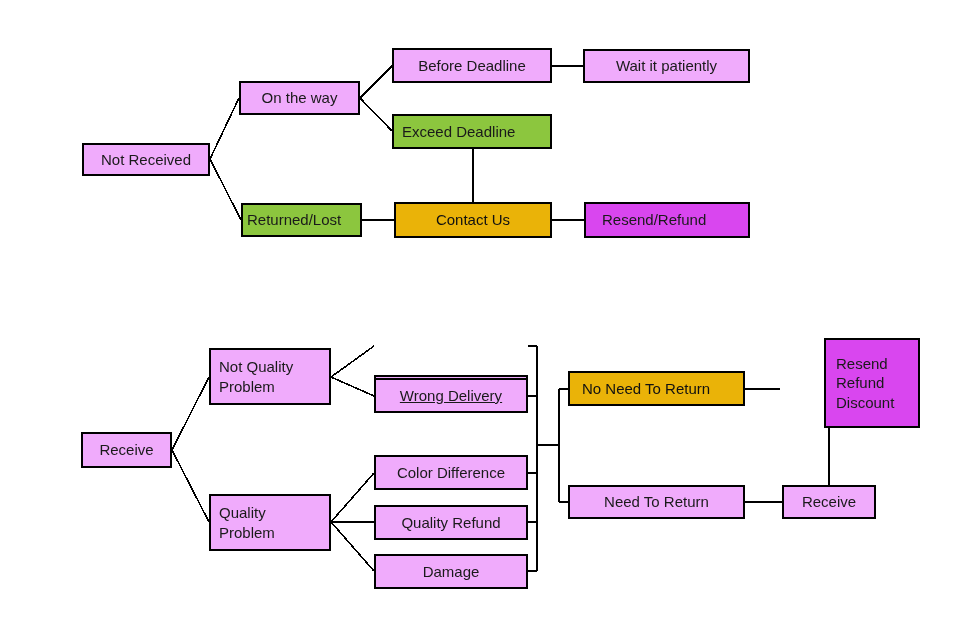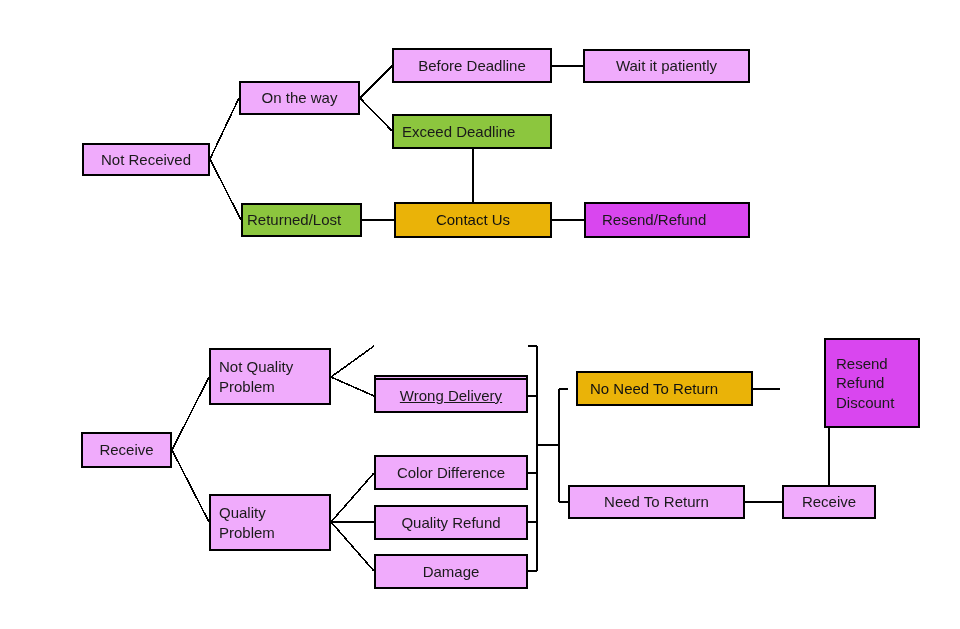--- a/index.html
+++ b/index.html
@@ -154,21 +154,21 @@
   </div>
   <div class="node" style="left:374px;top:455px;width:154px;height:35px;">
     <span class="lbl">Color Difference</span>
   </div>
   <div class="node" style="left:374px;top:505px;width:154px;height:35px;">
     <span class="lbl">Quality Refund</span>
   </div>
   <div class="node" style="left:374px;top:554px;width:154px;height:35px;">
     <span class="lbl">Damage</span>
   </div>
-  <div class="node red multiline" style="left:568px;top:371px;width:177px;height:35px;padding-left:12px;margin-left:8px;">
+  <div class="node red multiline" style="left:568px;top:371px;width:177px;height:35px;padding-left:12px;">
     <span class="lbl">No Need To Return</span>
   </div>
   <div class="node" style="left:568px;top:485px;width:177px;height:34px;">
     <span class="lbl">Need To Return</span>
   </div>
   <div class="node blue multiline" style="left:780px;top:338px;width:96px;height:90px;padding-left:10px;margin-left:44px;">
     <span class="lbl">Resend
 Refund
 Discount</span>
   </div>

